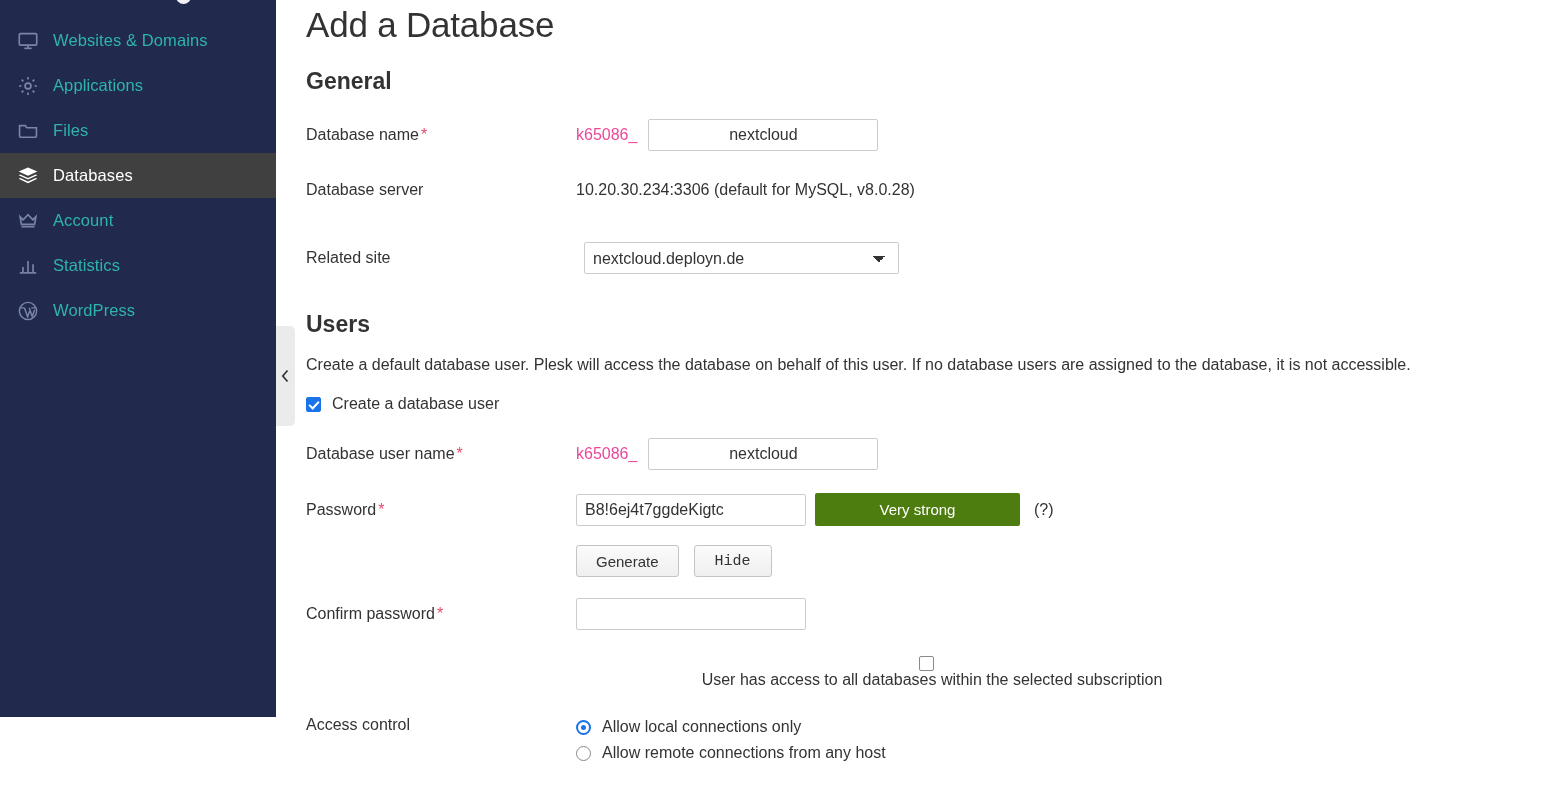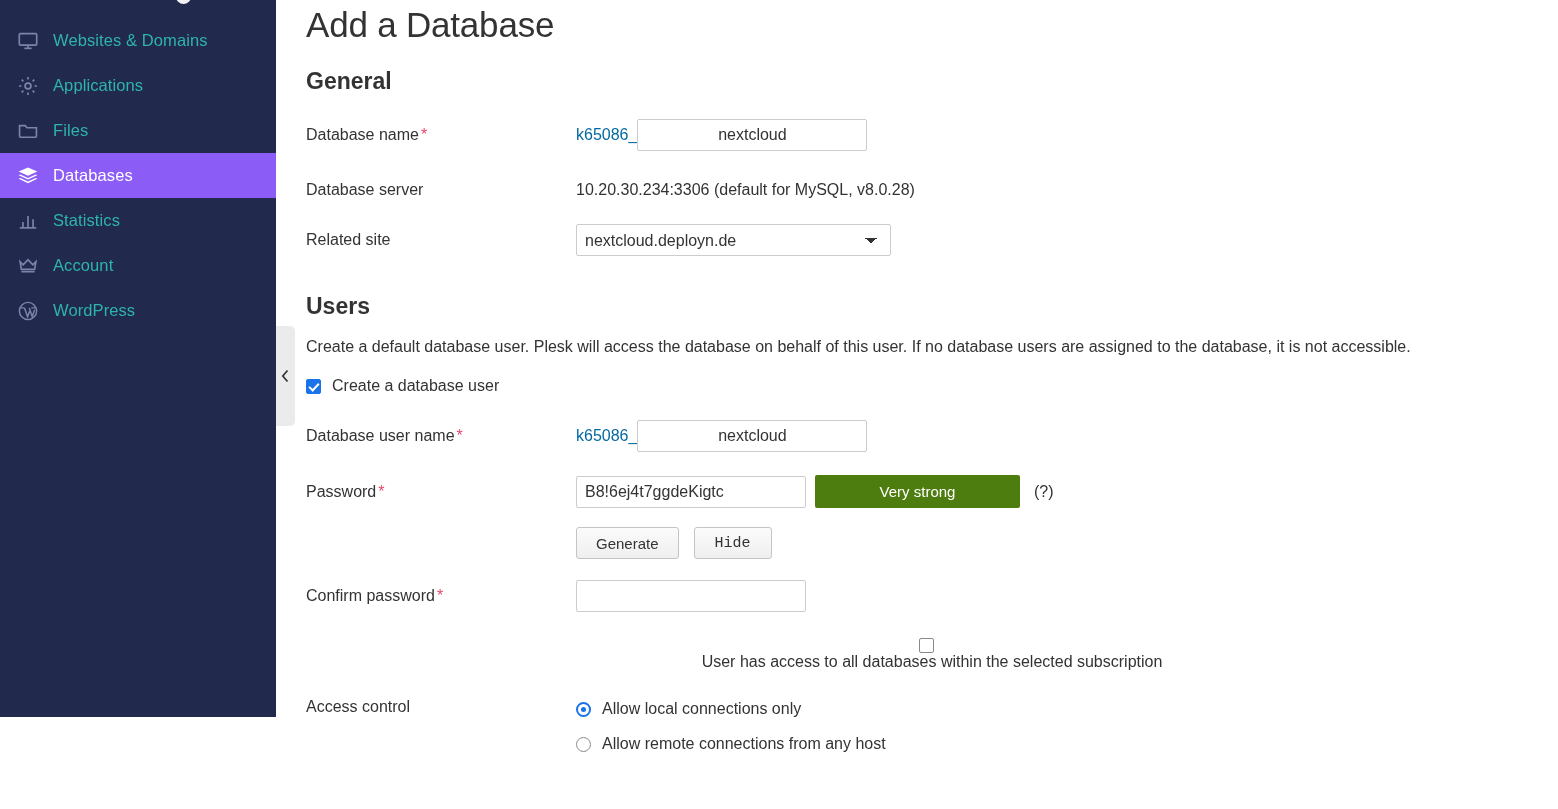--- a/index.html
+++ b/index.html
@@ -40,21 +40,21 @@
   }
   .nav-item {
     display: flex;
     align-items: center;
     height: 45px;
     padding-left: 16px;
     cursor: pointer;
     user-select: none;
   }
   .nav-item.active {
-    background: #8b5cf6;
+    background: #404040;
   }
   .nav-icon {
     width: 24px; height: 24px;
     margin-right: 13px;
     display: flex;
     align-items: center;
     justify-content: center;
     flex: 0 0 24px;
   }
   .nav-icon svg { display: block; }
@@ -120,21 +120,21 @@
     max-width: 1168px;
   }
 
   .form-row {
     display: flex;
     align-items: center;
     min-height: 32px;
   }
   #row-dbname { margin-top: 23px; }
   #row-dbserver { margin-top: 23px; }
-  #row-relatedsite { margin-top: 18px; }
+  #row-relatedsite { margin-top: 36px; gap: 8px; }
   #row-dbusername { margin-top: 25px; }
   #row-password { margin-top: 23px; }
   #row-pwbuttons { margin-top: 19px; }
   #row-confirm { margin-top: 21px; }
   #row-accesscontrol { margin-top: 25px; align-items: flex-start; }
 
   .field-label {
     width: 270px;
     min-width: 270px;
     font-size: 16px;
@@ -143,22 +143,22 @@
   }
   .req { color: #e8486b; margin-left: 2px; }
 
   .static-value {
     font-size: 16px;
     color: #333333;
   }
 
   .prefix {
     font-size: 16px;
-    color: #0369a1;
-    margin-right: 0px;
+    color: #ec4899;
+    margin-right: 11px;
   }
 
   input[type="text"] {
     font-family: "Liberation Sans", sans-serif;
     font-size: 16px;
     color: #333333;
     height: 32px;
     padding: 3px 8px;
     border: 1px solid #cccccc;
     border-radius: 2px;
@@ -260,21 +260,21 @@
     color: #333333;
     cursor: pointer;
   }
 
   .radio-group { display: flex; flex-direction: column; justify-content: flex-end; }
   .radio-row {
     display: flex;
     align-items: center;
     height: 26px;
   }
-  .radio-row + .radio-row { margin-top: 9px; }
+  .radio-row + .radio-row { }
   .rbox {
     width: 15px; height: 15px;
     border: 1px solid #8a8a8a;
     border-radius: 50%;
     background: #ffffff;
     margin-right: 11px;
     flex: 0 0 15px;
     cursor: pointer;
     position: relative;
   }
@@ -340,37 +340,37 @@
             <path d="M12 14.1L3.6 10.3l-1.8.8L12 15.8l10.2-4.7-1.8-.8L12 14.1z"></path>
             <path d="M12 18.1L3.6 14.3l-1.8.8L12 19.8l10.2-4.7-1.8-.8L12 18.1z"></path>
           </svg>
         </span>
         <span class="nav-label">Databases</span>
       </div>
 
       <div class="nav-item">
         <span class="nav-icon">
           <svg width="22" height="22" viewBox="0 0 24 24" fill="none" stroke="#7b85ab" stroke-width="1.8">
+            <path d="M3.4 7.4l3.3 3.4L12 5.2l5.3 5.6 3.3-3.4-1.4 8.2H4.8L3.4 7.4z"></path>
+            <line x1="4.8" y1="18.2" x2="19.2" y2="18.2"></line>
+          </svg>
+        </span>
+        <span class="nav-label">Account</span>
+      </div>
+
+      <div class="nav-item">
+        <span class="nav-icon">
+          <svg width="22" height="22" viewBox="0 0 24 24" fill="none" stroke="#7b85ab" stroke-width="1.8">
             <line x1="3" y1="19.5" x2="21" y2="19.5"></line>
             <line x1="6.5" y1="19" x2="6.5" y2="13"></line>
             <line x1="12" y1="19" x2="12" y2="6.5"></line>
             <line x1="17.5" y1="19" x2="17.5" y2="10"></line>
           </svg>
         </span>
         <span class="nav-label">Statistics</span>
-      </div>
-
-      <div class="nav-item">
-        <span class="nav-icon">
-          <svg width="22" height="22" viewBox="0 0 24 24" fill="none" stroke="#7b85ab" stroke-width="1.8">
-            <path d="M3.4 7.4l3.3 3.4L12 5.2l5.3 5.6 3.3-3.4-1.4 8.2H4.8L3.4 7.4z"></path>
-            <line x1="4.8" y1="18.2" x2="19.2" y2="18.2"></line>
-          </svg>
-        </span>
-        <span class="nav-label">Account</span>
       </div>
 
       <div class="nav-item">
         <span class="nav-icon">
           <svg width="22" height="22" viewBox="0 0 24 24" fill="none" stroke="#7b85ab" stroke-width="1.6">
             <circle cx="12" cy="12" r="9.4"></circle>
             <path d="M4 8.6h4.2M15.6 8.6h4.4M8.2 8.6l3.4 9.6 2.1-5.9M13.4 8.6l3.2 9.6 2.6-7.6"></path>
           </svg>
         </span>
         <span class="nav-label">WordPress</span>

